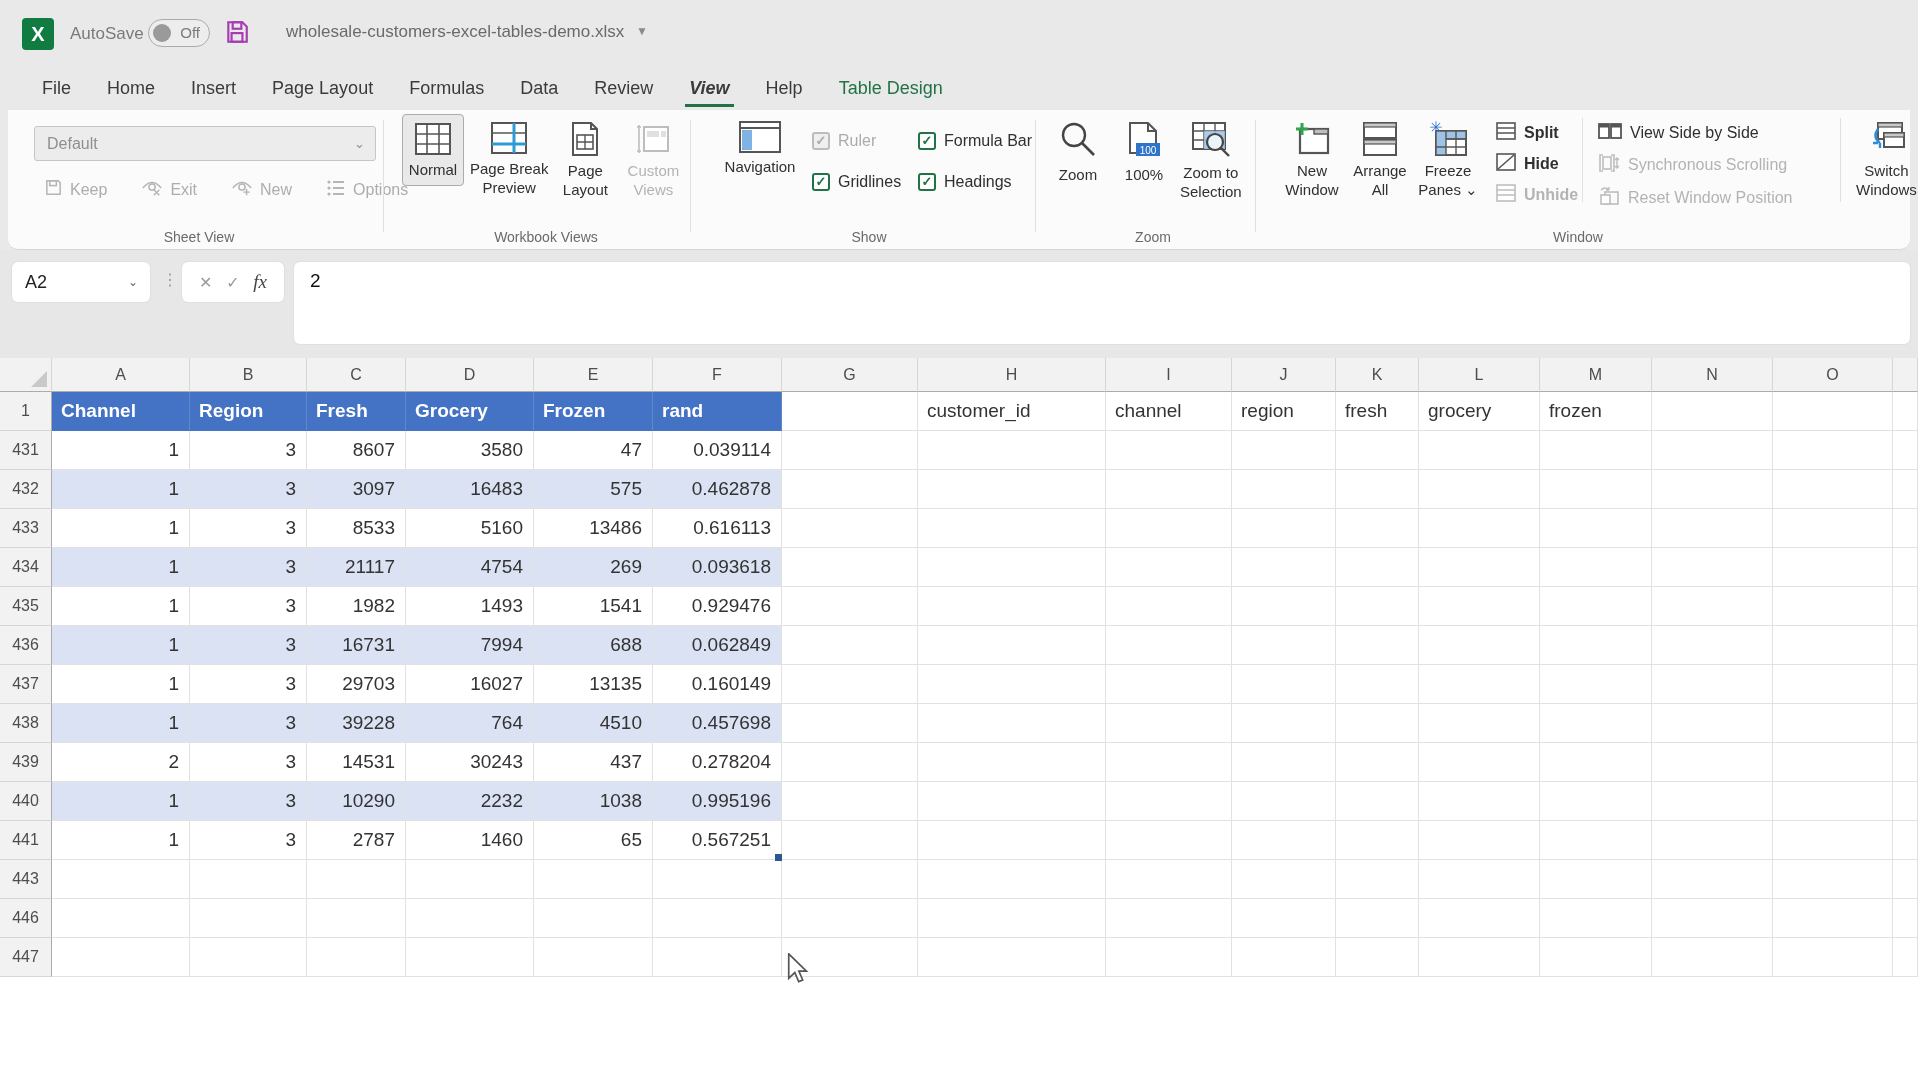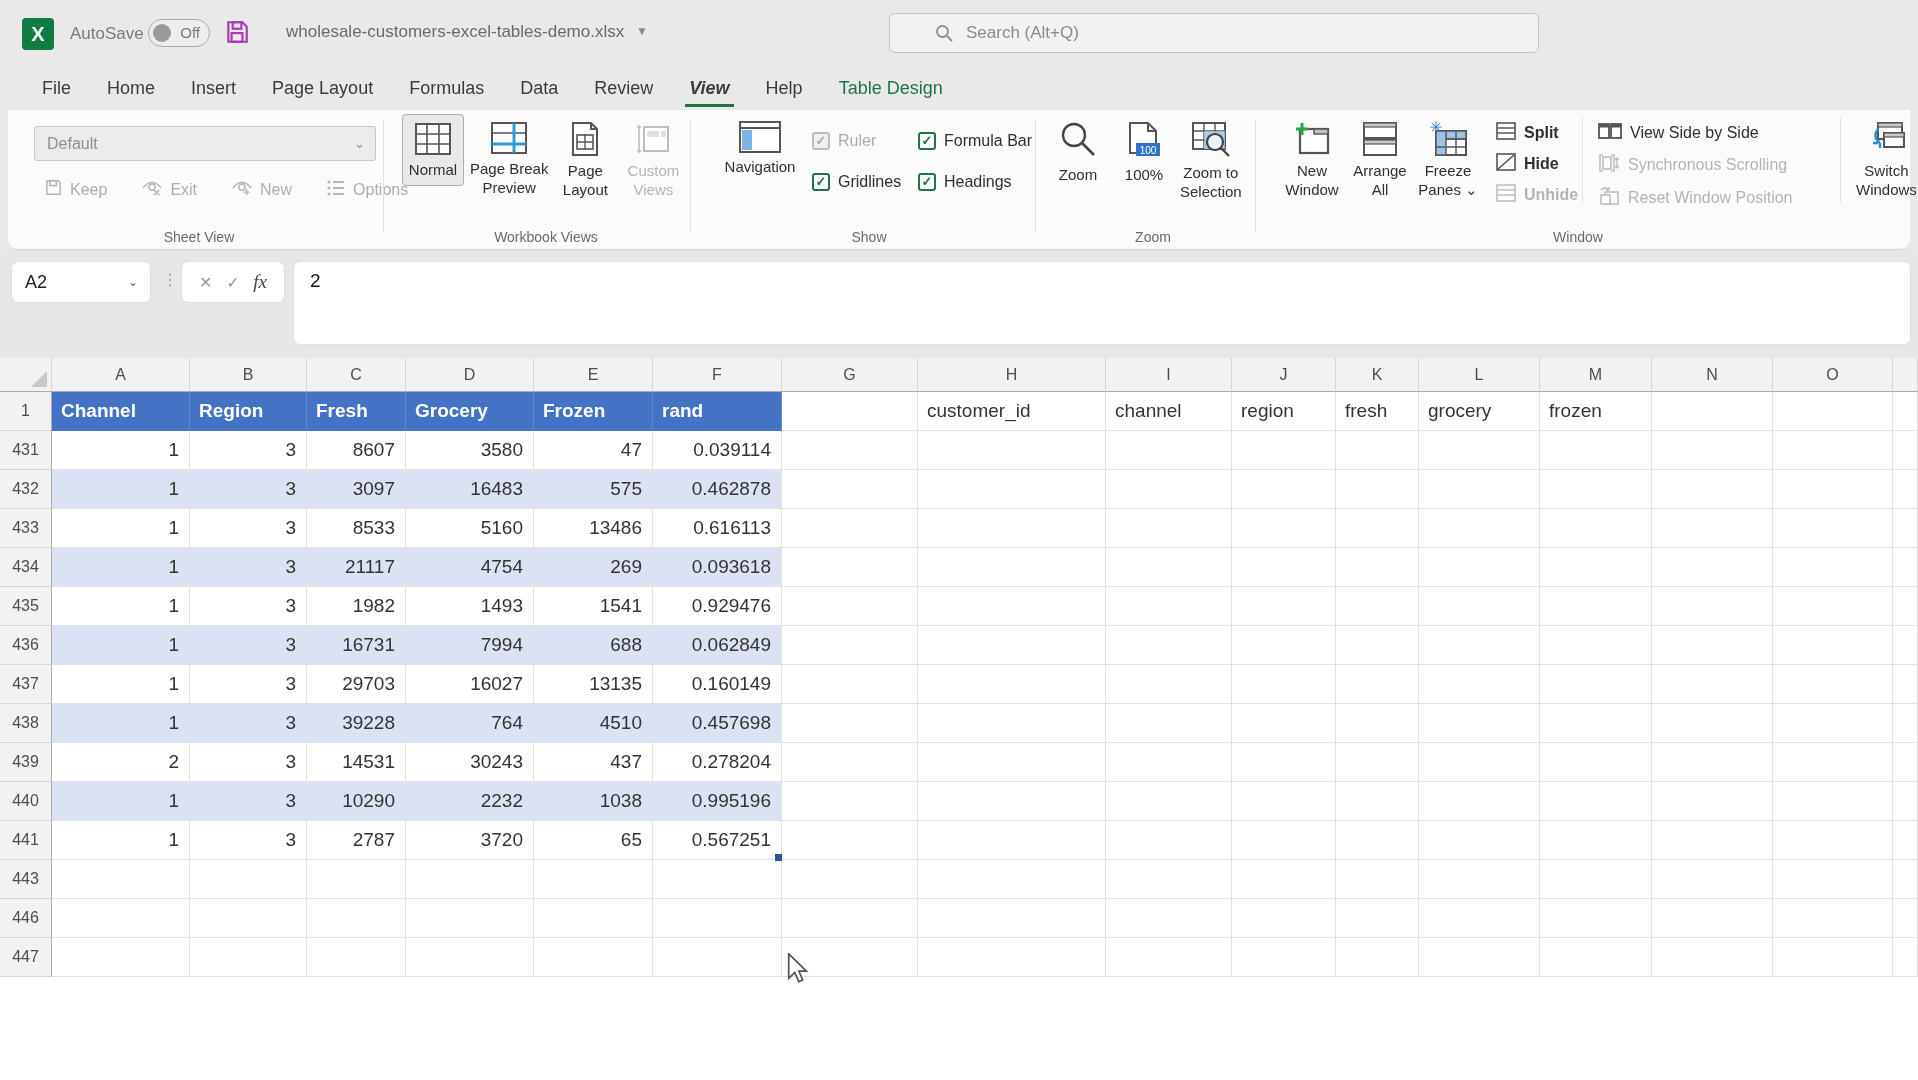--- a/index.html
+++ b/index.html
@@ -127,29 +127,20 @@
   </div>
   <span id="save-icon">
     <svg width="26" height="26" viewBox="0 0 24 24">
         <path d="M4 3h13l4 4v14H4z" fill="none" stroke="#A73BB3" stroke-width="2"></path>
         <rect x="8" y="3" width="8" height="6" fill="none" stroke="#A73BB3" stroke-width="2"></rect>
         <rect x="7" y="13" width="10" height="8" fill="none" stroke="#A73BB3" stroke-width="2"></rect>
       </svg>
   </span>
   <span id="filename">wholesale-customers-excel-tables-demo.xlsx</span>
   <span id="filename-caret">▼</span>
-  <div id="search-box">
-    <span class="mag">
-      <svg width="20" height="20" viewBox="0 0 20 20">
-          <circle cx="8.5" cy="8.5" r="5.5" fill="none" stroke="#8b8b8b" stroke-width="1.8"></circle>
-          <line x1="13" y1="13" x2="18" y2="18" stroke="#8b8b8b" stroke-width="1.8"></line>
-        </svg>
-    </span>
-    <span id="search-placeholder">Search (Alt+Q)</span>
-  </div>
 </div>
 
 <div id="tabrow">
     <div class="tab">File</div>
     <div class="tab">Home</div>
     <div class="tab">Insert</div>
     <div class="tab">Page Layout</div>
     <div class="tab">Formulas</div>
     <div class="tab">Data</div>
     <div class="tab">Review</div>
@@ -680,21 +671,21 @@
       <div class="gc" style="width: 112px;"></div>
       <div class="gc" style="width: 121px;"></div>
       <div class="gc" style="width: 120px;"></div>
       <div class="gc" style="width: 25px;"></div>
     </div>
     <div class="grow">
       <div class="gut" style="width: 52px;">441</div>
       <div class="gc" style="width: 138px;">1</div>
       <div class="gc" style="width: 117px;">3</div>
       <div class="gc" style="width: 99px;">2787</div>
-      <div class="gc" style="width: 128px;">3720</div>
+      <div class="gc" style="width: 128px;">1460</div>
       <div class="gc" style="width: 119px;">65</div>
       <div class="gc" style="width: 129px;">0.567251</div>
       <div class="gc" style="width: 136px;"></div>
       <div class="gc" style="width: 188px;"></div>
       <div class="gc" style="width: 126px;"></div>
       <div class="gc" style="width: 104px;"></div>
       <div class="gc" style="width: 83px;"></div>
       <div class="gc" style="width: 121px;"></div>
       <div class="gc" style="width: 112px;"></div>
       <div class="gc" style="width: 121px;"></div>

